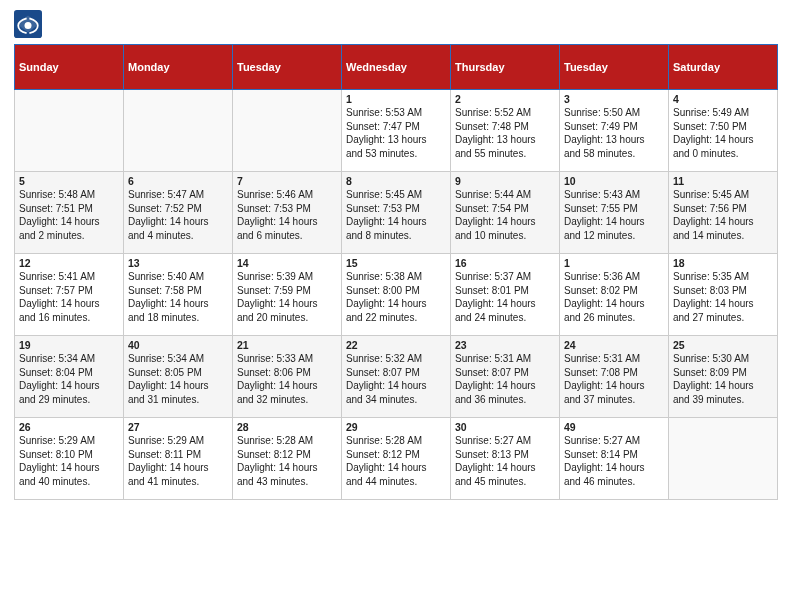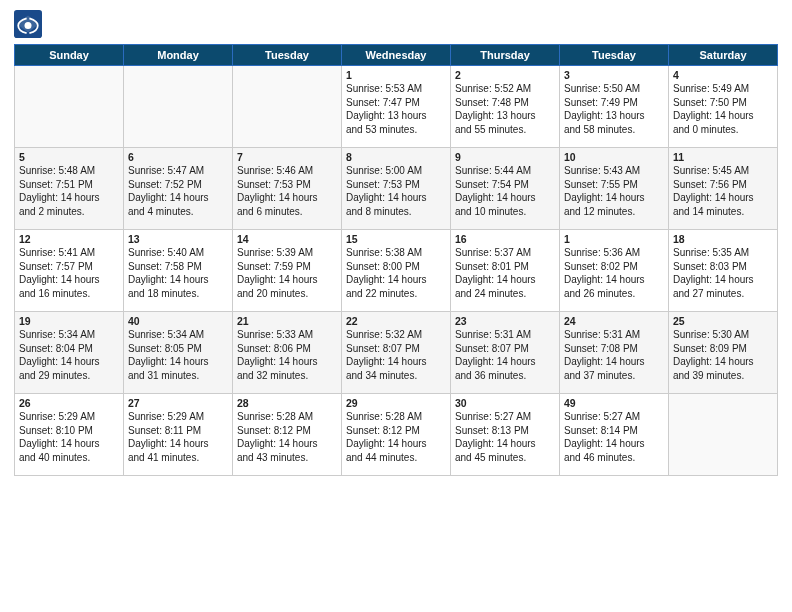--- a/index.html
+++ b/index.html
@@ -48,26 +48,26 @@
     .location {
       font-size: 13px;
       color: #444;
     }
     table {
       width: 100%;
       border-collapse: collapse;
       table-layout: fixed;
     }
     thead th {
-      background: #0c4a6e;
+      background: #b91c1c;
       color: #fff;
       font-size: 11px;
       font-weight: bold;
-      padding: 4px 4px;
-      text-align: center;
+      padding: 16px 4px;
+      text-align: left;
       border: 1px solid #2a6bbf;
     }
     tbody td {
       border: 1px solid #ccc;
       vertical-align: top;
       padding: 3px 4px;
       font-size: 9.2px;
       color: #222;
       background: #fff;
       height: 82px;
@@ -176,21 +176,21 @@
           </td>
           <td>
             <div class="day-num">7</div>
             <div class="cell-text">Sunrise: 5:46 AM
 Sunset: 7:53 PM
 Daylight: 14 hours
 and 6 minutes.</div>
           </td>
           <td>
             <div class="day-num">8</div>
-            <div class="cell-text">Sunrise: 5:00 AM
+            <div class="cell-text">Sunrise: 5:45 AM
 Sunset: 7:53 PM
 Daylight: 14 hours
 and 8 minutes.</div>
           </td>
           <td>
             <div class="day-num">9</div>
             <div class="cell-text">Sunrise: 5:44 AM
 Sunset: 7:54 PM
 Daylight: 14 hours
 and 10 minutes.</div>

